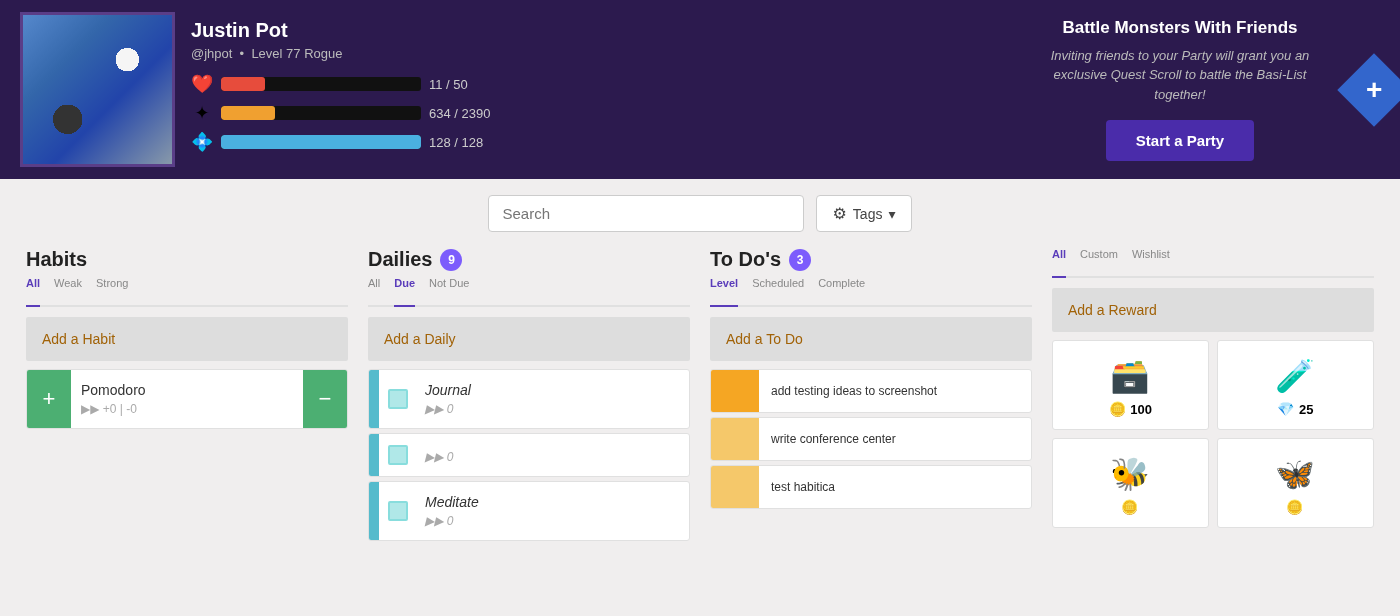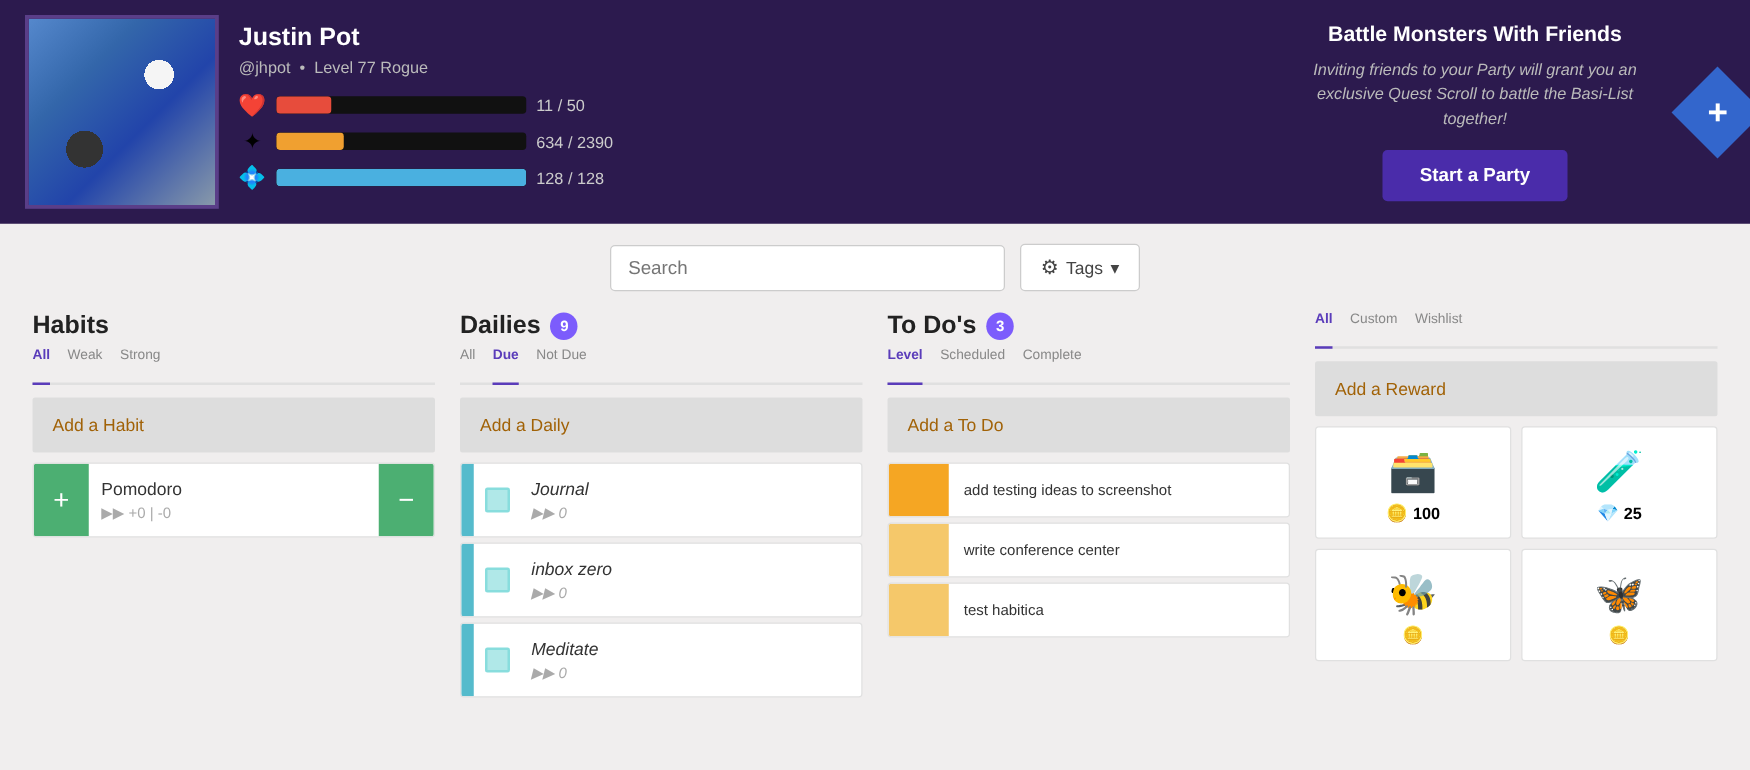--- a/index.html
+++ b/index.html
@@ -473,21 +473,20 @@
         <div class="task-title">Journal</div>
         <div class="task-meta">▶▶ 0</div>
       </div>
     </div>
     <div class="task-card">
       <div class="task-left-bar" style="background:#5bc;"></div>
       <div class="task-checkbox">
         <div class="checkbox-sq"></div>
       </div>
       <div class="task-content">
-        <div class="task-title">inbox zero</div>
         <div class="task-meta">▶▶ 0</div>
       </div>
     </div>
     <div class="task-card">
       <div class="task-left-bar" style="background:#5bc;"></div>
       <div class="task-checkbox">
         <div class="checkbox-sq"></div>
       </div>
       <div class="task-content">
         <div class="task-title">Meditate</div>

